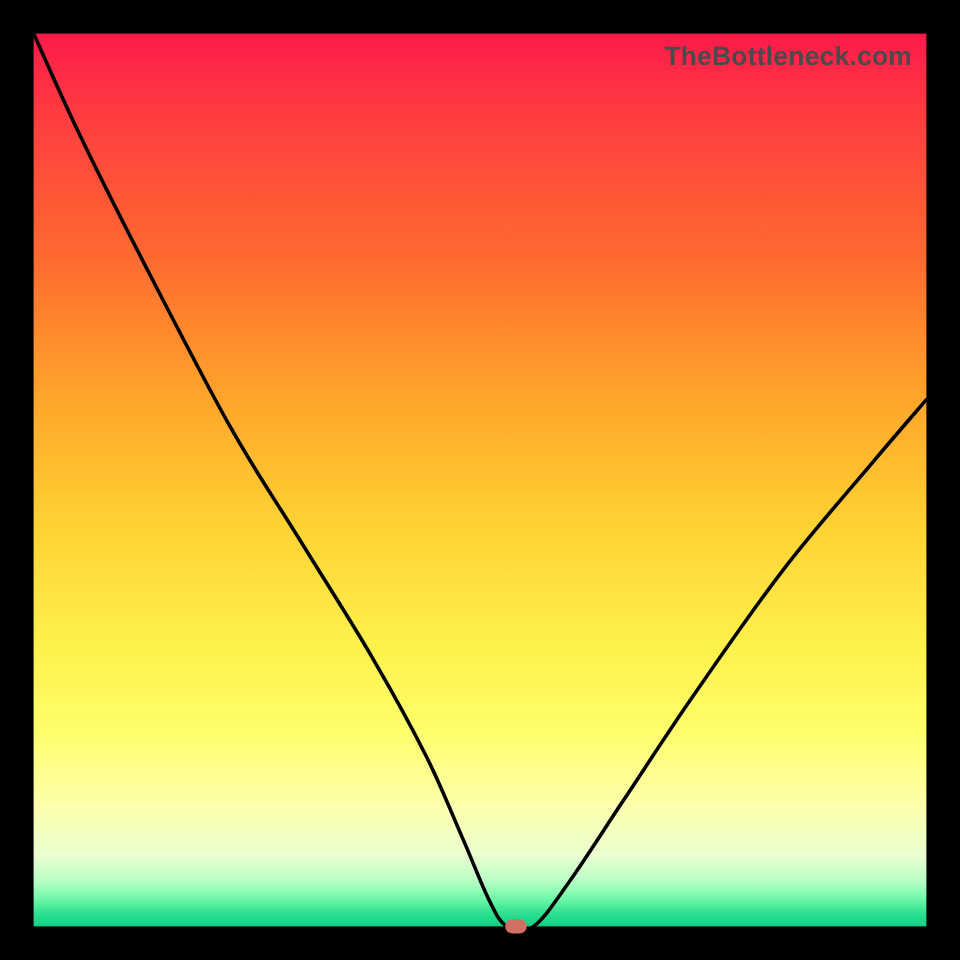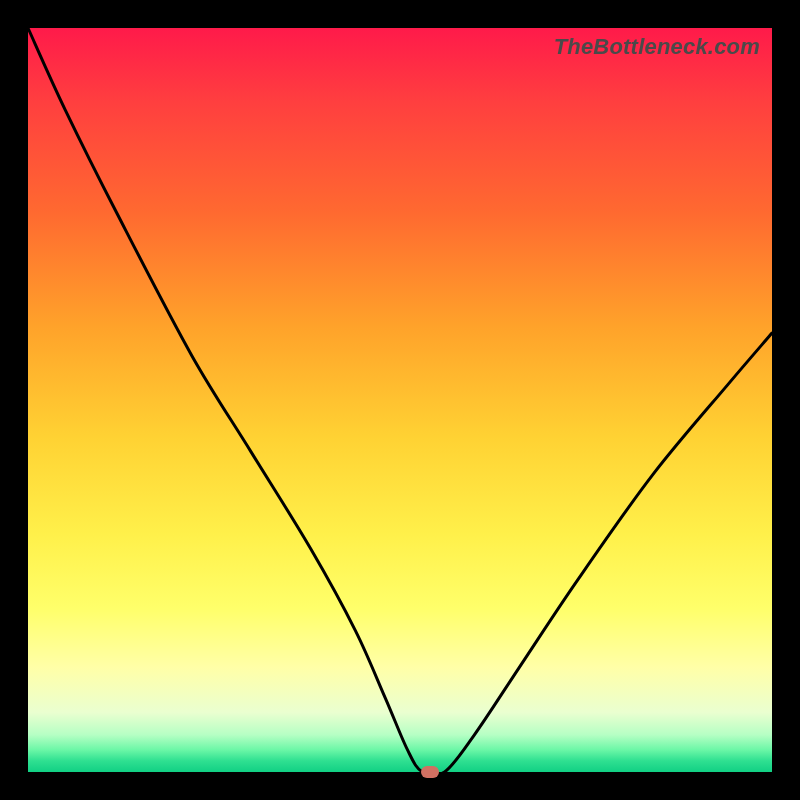--- a/index.html
+++ b/index.html
@@ -9,21 +9,20 @@
     height: 800px;
     overflow: hidden;
     background: #000;
     font-family: Arial, Helvetica, sans-serif;
   }
   .frame {
     position: relative;
     width: 800px;
     height: 800px;
     background: #000;
-    font-style: italic;
   }
   .plot {
     position: absolute;
     left: 28px;
     top: 28px;
     width: 744px;
     height: 744px;
     background: linear-gradient(
       to bottom,
       #ff1a4a 0%,

